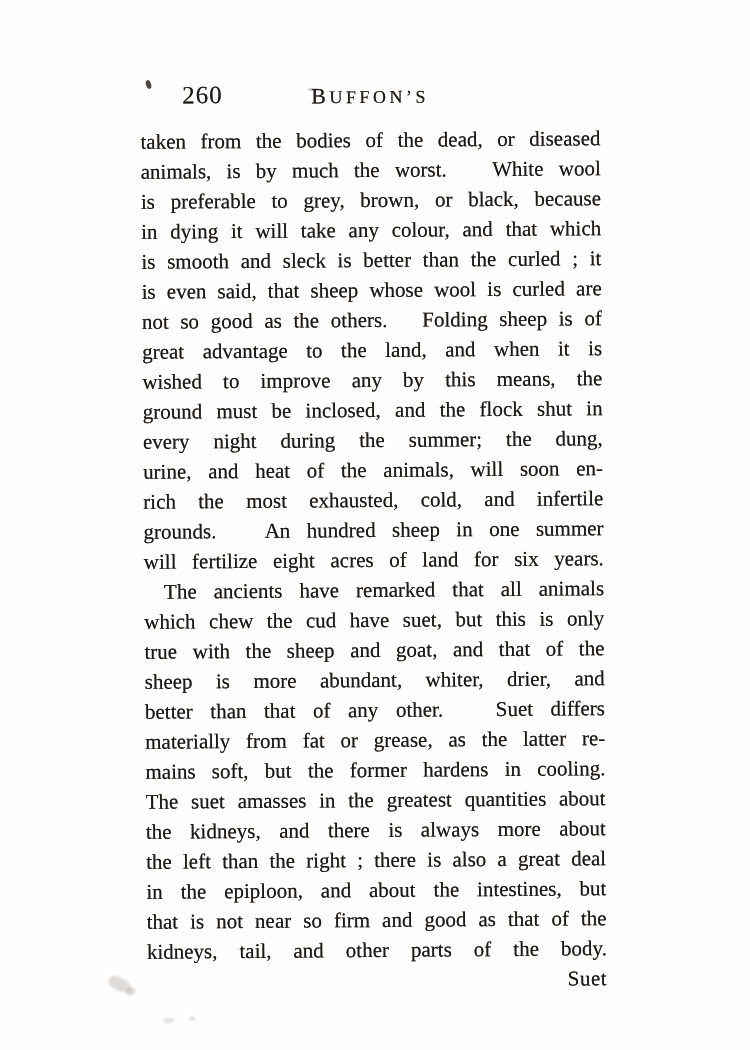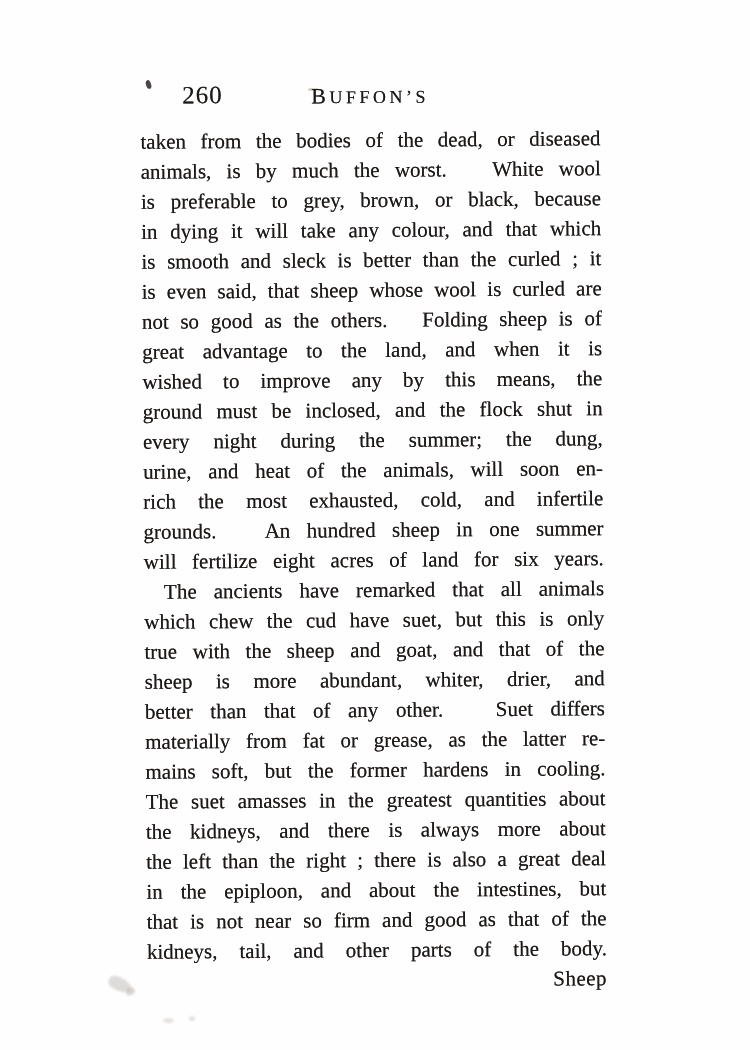--- a/index.html
+++ b/index.html
@@ -172,21 +172,21 @@
         <div class="line">mains soft, but the former hardens in cooling.</div>
         <div class="line">The suet amasses in the greatest quantities about</div>
         <div class="line">the kidneys, and there is always more about</div>
         <div class="line">the left than the right ; there is also a great deal</div>
         <div class="line">in the epiploon, and about the intestines, but</div>
         <div class="line">that is not near so firm and good as that of the</div>
         <div class="line">kidneys, tail, and other parts of the body.</div>
       </div>
 
     <div class="catchword-row">
-      <span class="catchword">Sheep</span>
+      <span class="catchword">Suet</span>
     </div>
 
   </div>
 
   <span class="smudge a"></span>
   <span class="smudge a2"></span>
   <span class="smudge b"></span>
   <span class="smudge c"></span>
 
 </div>

